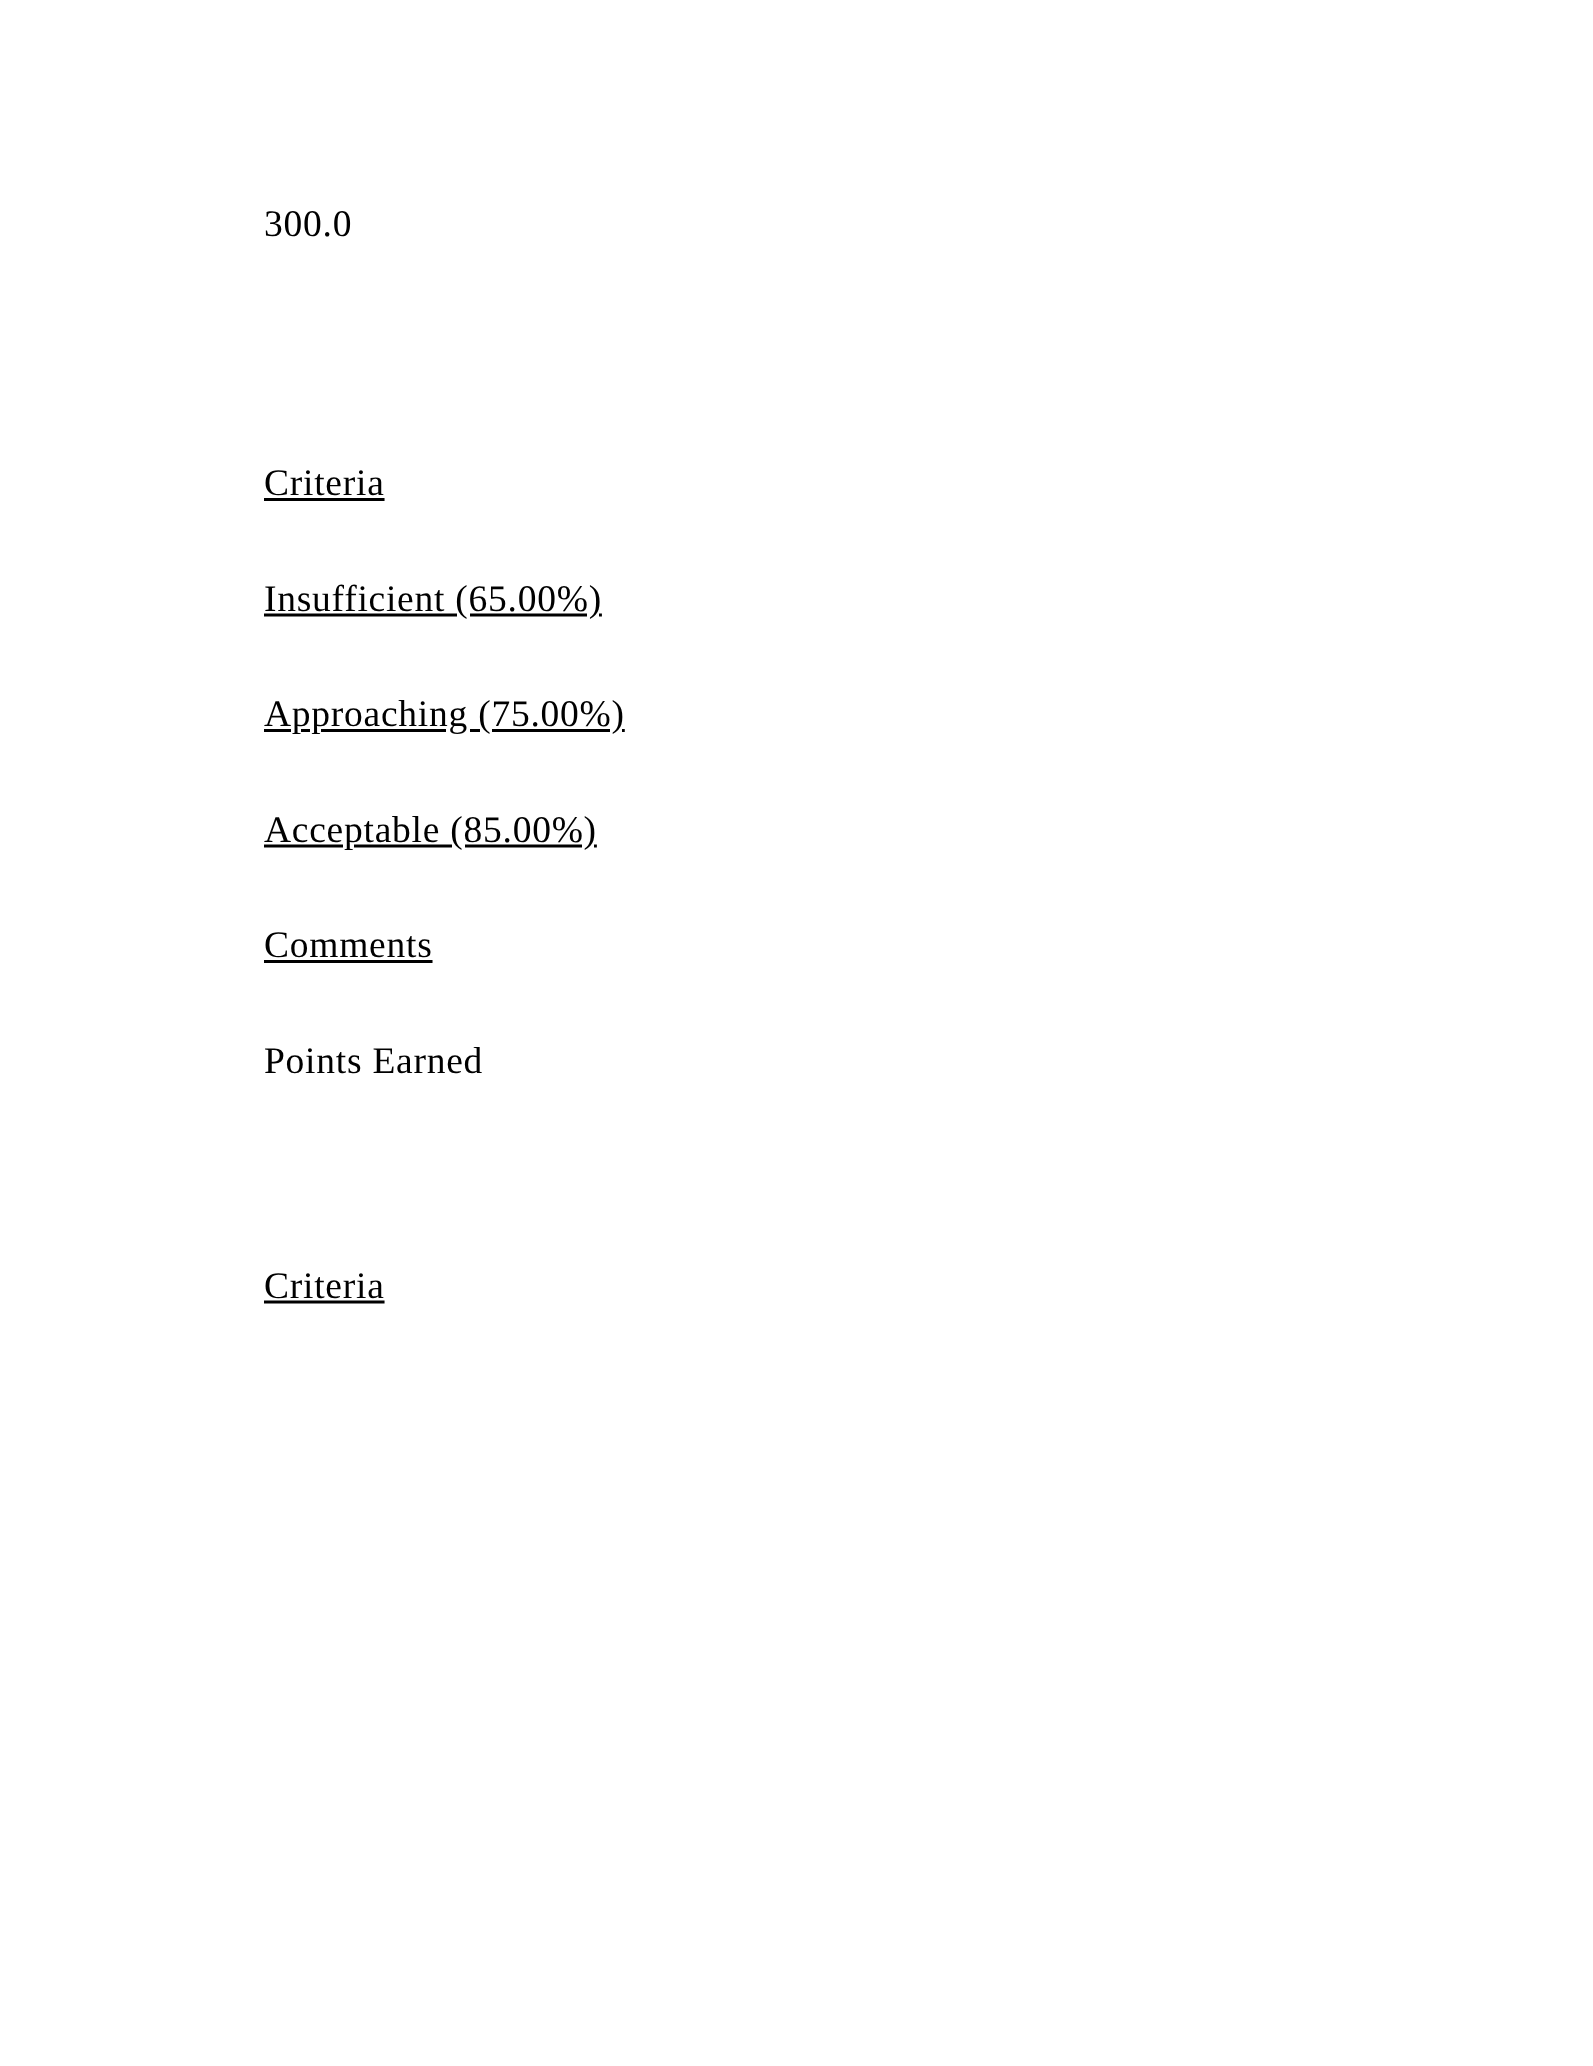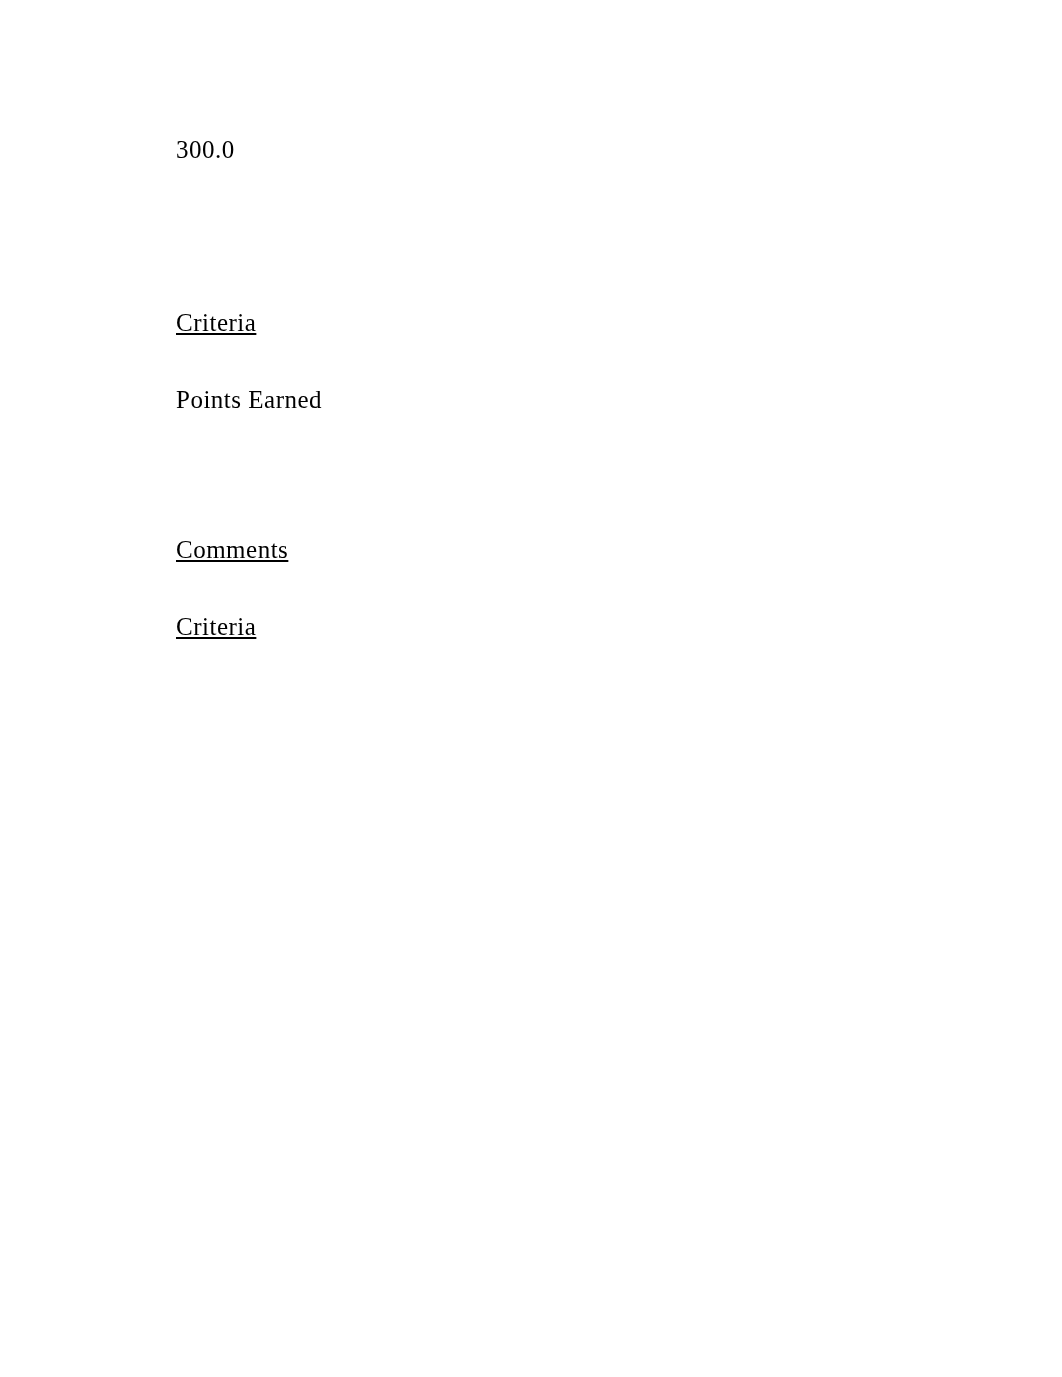--- a/index.html
+++ b/index.html
@@ -44,24 +44,27 @@
 <body>
 
 <div class="page">
 
   <p class="line gap-top">300.0</p>
 
   <p class="line row">Criteria</p>
 
 
 
+  <p class="line row">Insufficient (65.00%)</p>
+
+  <p class="line row">Approaching (75.00%)</p>
+
+  <p class="line row">Acceptable (85.00%)</p>
 
 
-
+  <p class="line row">Comments</p>
 
   <p class="line gap-before-criteria2">Points Earned</p>
-
-  <p class="line row">Comments</p>
 
   <p class="line row">Criteria</p>
 
 
 </div>
 
 </body></html>

